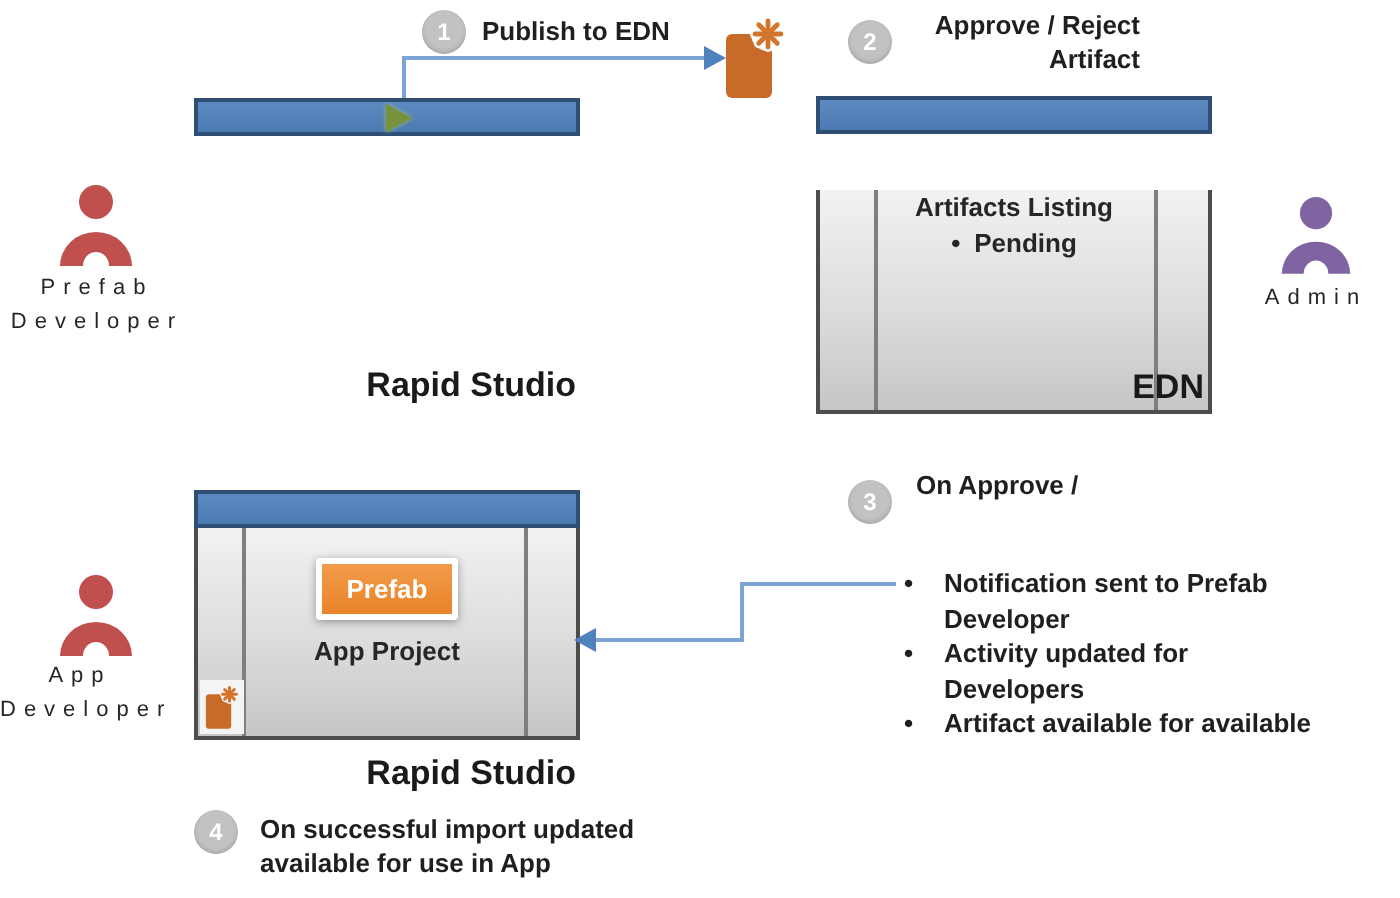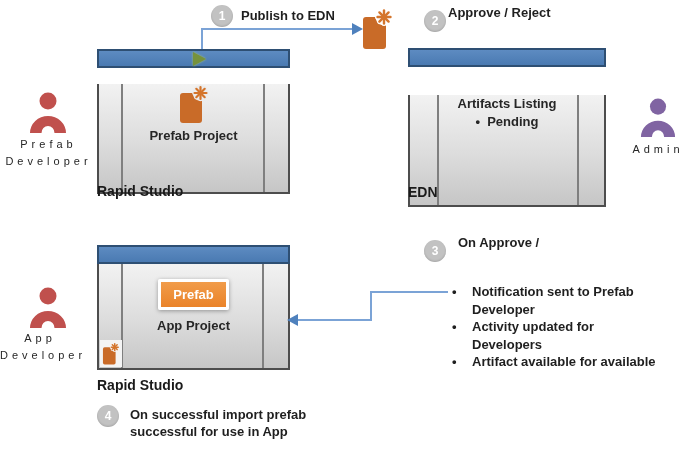--- a/index.html
+++ b/index.html
@@ -25,21 +25,21 @@
     background:linear-gradient(180deg,#5d8bc1 0%,#4a7ab2 100%);
     border:2px solid #2e4f73;
   }
   .win .body{
     position:relative;border:2px solid #4d4d4d;border-top:none;
     background:linear-gradient(180deg,#f2f2f2 0%,#dcdcdc 55%,#c6c6c6 100%);
     text-align:center;
   }
   .rail-l,.rail-r{position:absolute;top:0;bottom:0;width:2px;background:#7f7f7f;}
   .win-text{font-size:13px;font-weight:600;color:#262626;}
-  .caption{position:absolute;font-size:14px;font-weight:600;color:#1a1a1a;}
+  .caption{position:absolute;font-size:17px;font-weight:600;color:#1a1a1a;text-align:right;}
 
   
   .play-icon{
     position:absolute;left:94px;top:1px;width:0;height:0;
     border-left:13px solid #76923c;border-top:7px solid transparent;border-bottom:7px solid transparent;
     filter:drop-shadow(0 0 1px #a6bd6a);
   }
 
   
   .conn{position:absolute;background:#7ba3d6;}
@@ -104,50 +104,28 @@
       <g stroke="#d4752c" stroke-width="2.4" stroke-linecap="round">
         <line x1="23" y1="3.5" x2="23" y2="16.5"></line>
           <line x1="16.5" y1="10" x2="29.5" y2="10"></line>
         <line x1="18.4" y1="5.4" x2="27.6" y2="14.6"></line>
           <line x1="27.6" y1="5.4" x2="18.4" y2="14.6"></line>
       </g>
     </svg>
   </div>
 
   <div class="step-circle" style="left:424px;top:10px;">2</div>
-  <div class="step-label" style="left:448px;top:4px;width:122px;text-align:left;">
+  <div class="step-label" style="left:448px;top:4px;width:122px;text-align:right;">
     <div>Approve / Reject</div>
+    <div>Artifact</div>
   </div>
 
   <div class="win" style="left:97px;top:49px;width:193px;">
     <div class="titlebar">
       <div class="play-icon"></div>
-    </div>
-    <div class="body" style="height:108px;">
-      <div class="rail-l" style="left:22px;"></div>
-      <div class="rail-r" style="right:23px;"></div>
-      <div style="margin-top:16px;">
-        <svg width="30" height="40" viewBox="0 0 30 40">
-          <path d="M4,9 h16 a3,3 0 0 1 3,3 v24 a3,3 0 0 1 -3,3 h-16 a3,3 0 0 1 -3,-3 v-24 a3,3 0 0 1 3,-3 z" fill="#c96b28"></path>
-          <circle cx="21.5" cy="9" r="7.8" fill="#ececec"></circle>
-          <g stroke="#ececec" stroke-width="4.6" stroke-linecap="round">
-            <line x1="21.5" y1="3" x2="21.5" y2="15"></line>
-              <line x1="15.5" y1="9" x2="27.5" y2="9"></line>
-            <line x1="17.3" y1="4.8" x2="25.7" y2="13.2"></line>
-              <line x1="25.7" y1="4.8" x2="17.3" y2="13.2"></line>
-          </g>
-          <g stroke="#d4752c" stroke-width="2.2" stroke-linecap="round">
-            <line x1="21.5" y1="3" x2="21.5" y2="15"></line>
-              <line x1="15.5" y1="9" x2="27.5" y2="9"></line>
-            <line x1="17.3" y1="4.8" x2="25.7" y2="13.2"></line>
-              <line x1="25.7" y1="4.8" x2="17.3" y2="13.2"></line>
-          </g>
-        </svg>
-      </div>
-      <div class="win-text">Prefab Project</div>
     </div>
   </div>
   <div class="caption" style="left:97px;top:183px;width:191px;">Rapid Studio</div>
 
   <div class="win" style="left:408px;top:48px;width:198px;">
     <div class="titlebar"></div>
     <div class="body" style="height:110px;">
       <div class="rail-l" style="left:27px;"></div>
       <div class="rail-r" style="right:25px;"></div>
       <div style="margin-top:28px;line-height:18px;">
@@ -239,17 +217,17 @@
       </li>
   </ul>
 
   <div class="conn" style="left:370px;top:291px;width:78px;height:2px;"></div>
   <div class="conn" style="left:370px;top:291px;width:2px;height:30px;"></div>
   <div class="conn" style="left:297px;top:319px;width:75px;height:2px;"></div>
   <div class="arrow-left" style="left:287px;top:314px;"></div>
 
   <div class="step-circle" style="left:97px;top:405px;">4</div>
   <div class="step-label" style="left:130px;top:406px;">
-    <div>On successful import prefab</div>
-    <div>successful for use in App</div>
+    <div>On successful import updated</div>
+    <div>available for use in App</div>
   </div>
 
 </div>
 
 </body></html>

